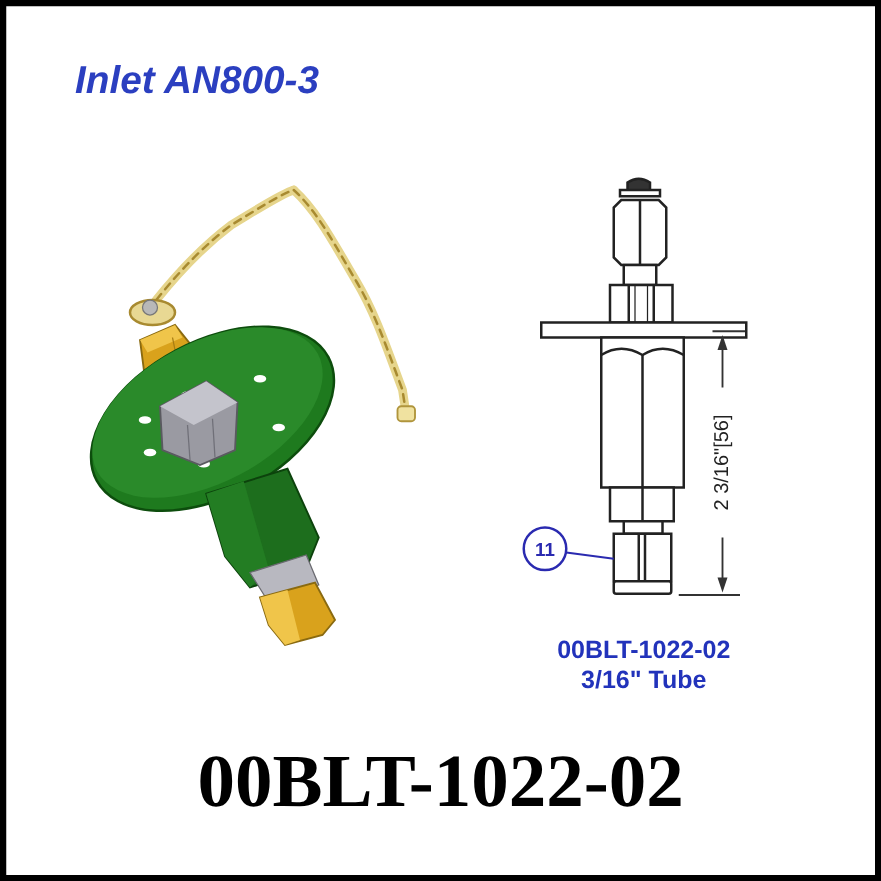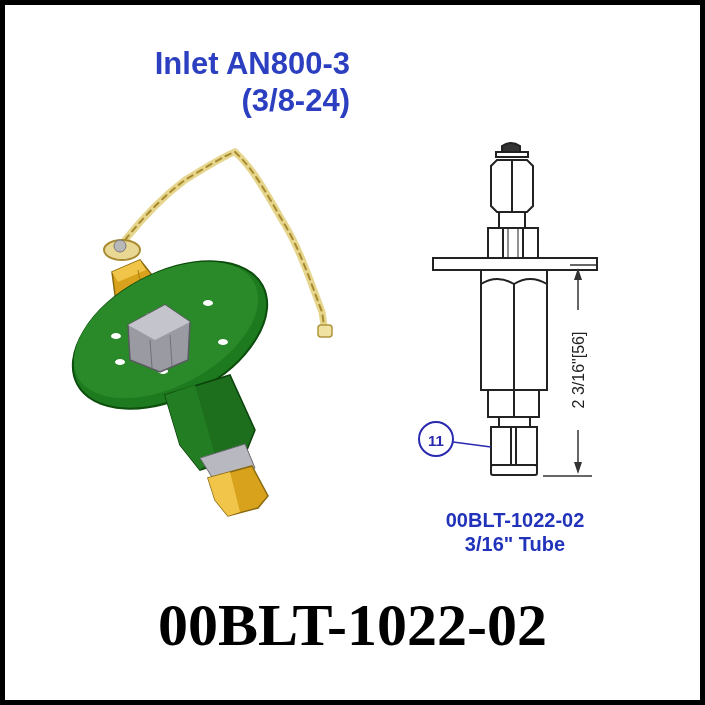--- a/index.html
+++ b/index.html
@@ -3,23 +3,23 @@
   <meta charset="utf-8">
   <style>
     html, body { margin: 0; padding: 0; background: #ffffff; }
     body { width: 705px; height: 705px; position: relative; overflow: hidden; }
     .frame {
       position: absolute; left: 0; top: 0; width: 705px; height: 705px;
       box-sizing: border-box; border: 5px solid #000000; background: #ffffff;
     }
     .inlet-title {
       position: absolute; left: 60px; top: 45px; width: 290px;
-      text-align: right; color: #2b3fc0;
+      text-align: left; color: #2b3fc0;
       font-family: "Liberation Sans", sans-serif; font-weight: bold;
-      font-size: 31px; line-height: 37px;
+      font-size: 31px; line-height: 37px; font-style: italic;
     }
     .drawing-caption {
       position: absolute; left: 400px; top: 508px; width: 230px;
       text-align: center; color: #2233bb;
       font-family: "Liberation Sans", sans-serif; font-weight: bold;
       font-size: 20px; line-height: 24px;
     }
     .part-number {
       position: absolute; left: 0; top: 590px; width: 705px;
       text-align: center; color: #000000;
@@ -28,21 +28,20 @@
     }
     svg { position: absolute; left: 0; top: 0; }
   </style>
 </head>
 <body>
 
 <div class="frame"></div>
 
 <div class="inlet-title">
   <div>Inlet AN800-3</div>
-  <div>(3/8-24)</div>
 </div>
 
 <svg width="705" height="705">
 
   <g fill="none" stroke="#c9ad55" stroke-width="4" stroke-linecap="round">
     <path d="M125,240 C145,215 165,195 185,180 C205,168 225,155 235,152" stroke="#e6d58c" stroke-width="7"></path>
     <path d="M125,240 C145,215 165,195 185,180 C205,168 225,155 235,152" stroke="#a88a30" stroke-width="2" stroke-dasharray="6 5"></path>
     <path d="M235,152 C255,170 270,200 285,225 C300,250 310,280 322,312 L325,332" stroke="#e6d58c" stroke-width="7"></path>
     <path d="M235,152 C255,170 270,200 285,225 C300,250 310,280 322,312 L325,332" stroke="#a88a30" stroke-width="2" stroke-dasharray="6 5"></path>
     <rect x="318" y="325" width="14" height="12" rx="3" fill="#f0e2a0" stroke="#b0953c" stroke-width="1.5"></rect>

